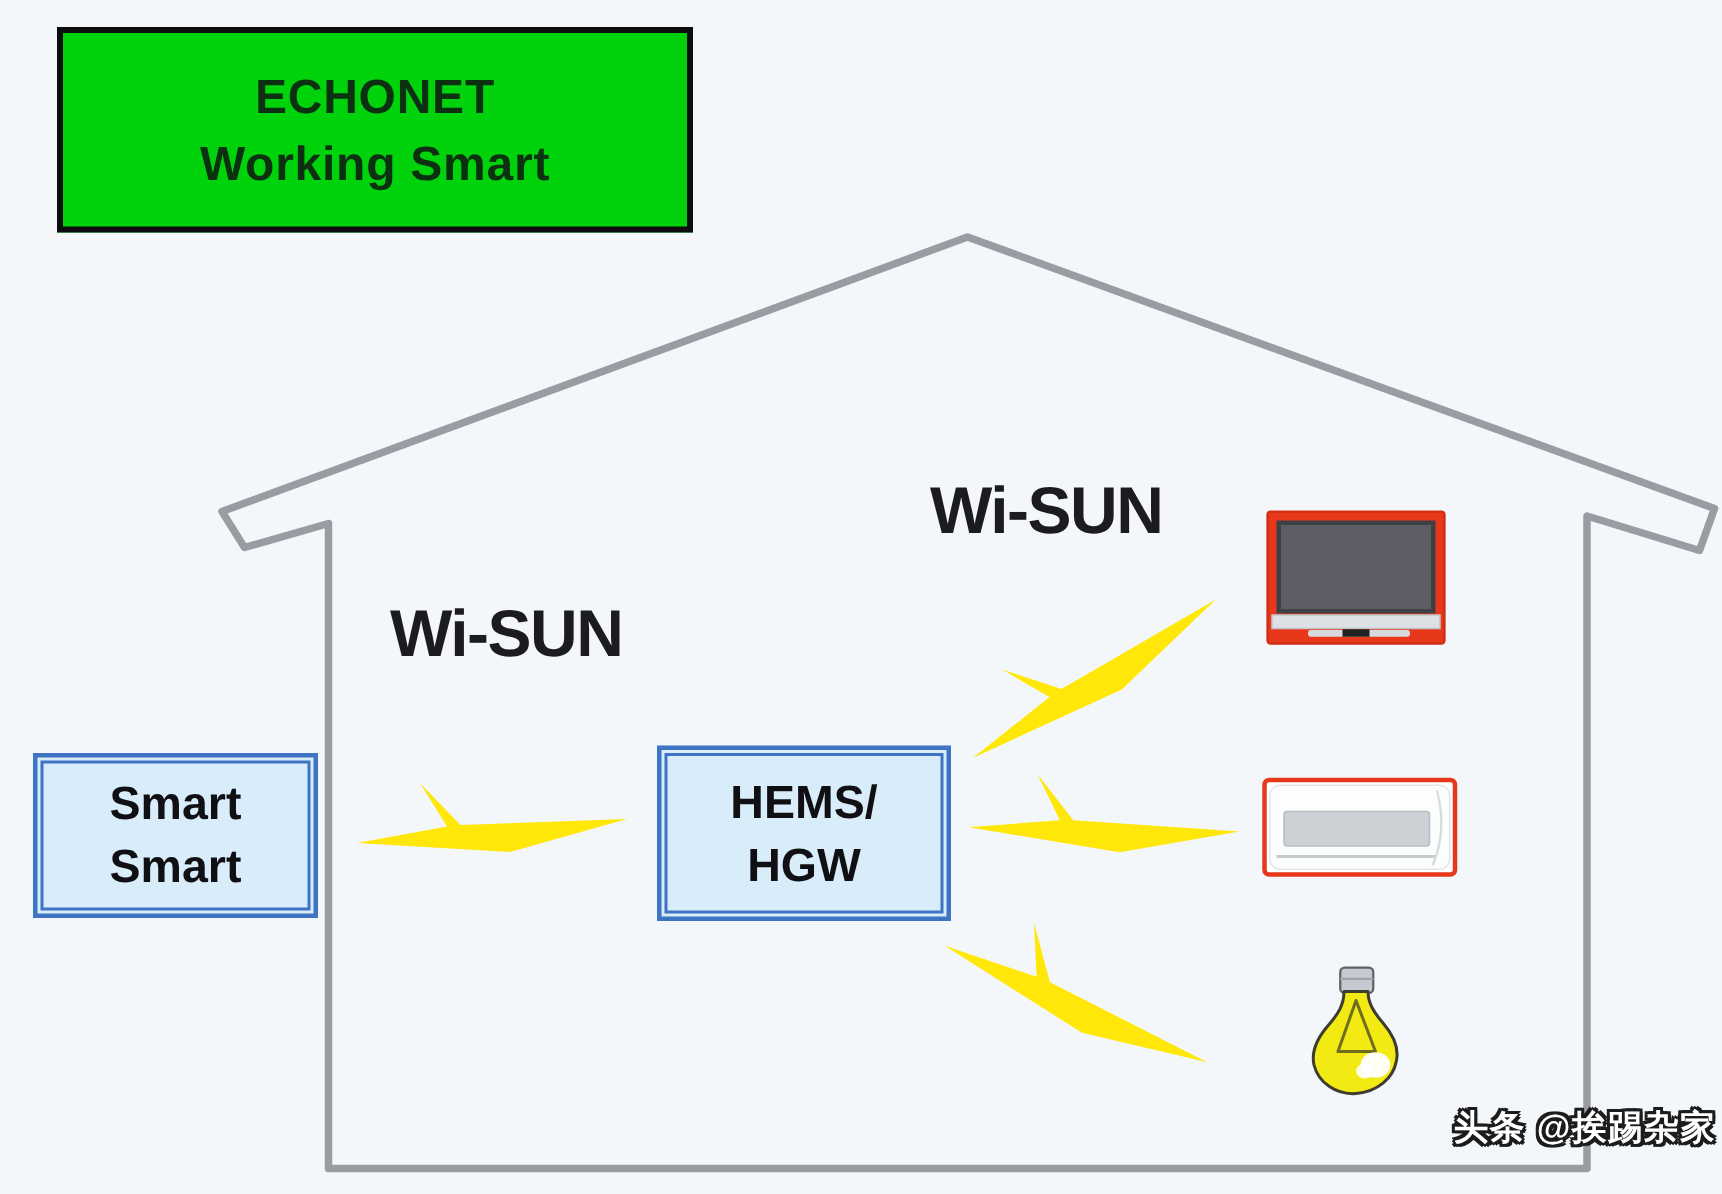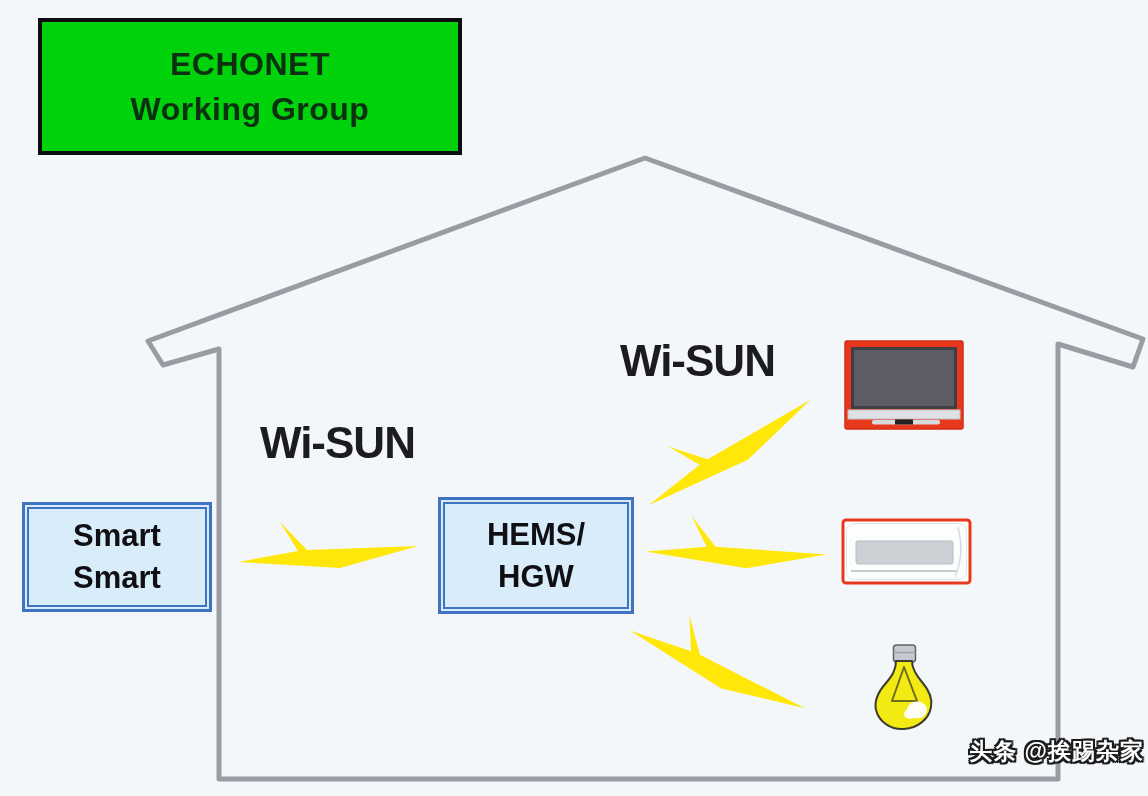--- a/index.html
+++ b/index.html
@@ -32,21 +32,21 @@
     text-align:center;
   }
   .node .line{
     font-size:31px;font-weight:bold;line-height:1.35;
     color:var(--node-text,#101014);
   }
   .smart-meter{left:22px;top:502px;width:184px;height:104px;}
   .hems{left:438px;top:497px;width:190px;height:111px;}
   .net-label{
     position:absolute;font-size:44px;font-weight:bold;
-    color:var(--label-text,#1b1b20);letter-spacing:-1px;margin-top:20px;
+    color:var(--label-text,#1b1b20);letter-spacing:-1px;
   }
   .net-label.left{left:260px;top:398px;}
   .net-label.top{left:620px;top:316px;}
   .watermark{
     position:absolute;right:4px;top:736px;
     font-size:23px;font-weight:bold;letter-spacing:1px;
     color:#ffffff;white-space:nowrap;
     text-shadow:-2px -2px 0 #1c1c1c,0 -2px 0 #1c1c1c,2px -2px 0 #1c1c1c,
                 -2px 0 0 #1c1c1c,2px 0 0 #1c1c1c,
                 -2px 2px 0 #1c1c1c,0 2px 0 #1c1c1c,2px 2px 0 #1c1c1c;
@@ -95,21 +95,21 @@
                C879,722 891,730 904,729 C918,728 929,719 931,707
                C933,697 928,689 922,682 C916,675 912,669 912,661 Z" style="fill:var(--bulb-yellow,#f2ea12)" stroke="#3c3c30" stroke-width="2" stroke-linejoin="round"></path>
       <path d="M904,667 L892,701 L917,701 Z" fill="none" stroke="#6e6e1e" stroke-width="2" stroke-linejoin="round"></path>
       <ellipse cx="917" cy="710" rx="10" ry="8.5" fill="#ffffff" opacity="0.95"></ellipse>
       <ellipse cx="910" cy="714" rx="6" ry="5" fill="#ffffff" opacity="0.9"></ellipse>
     </g>
   </svg>
 
   <div class="title-box">
     <div class="line">ECHONET</div>
-    <div class="line">Working Group</div>
+    <div class="line">Working Smart</div>
   </div>
 
   <div class="net-label left">Wi-SUN</div>
   <div class="net-label top">Wi-SUN</div>
 
   <div class="node smart-meter">
     <div class="node-inner">
       <div class="line">Smart</div>
       <div class="line">Smart</div>
     </div>

